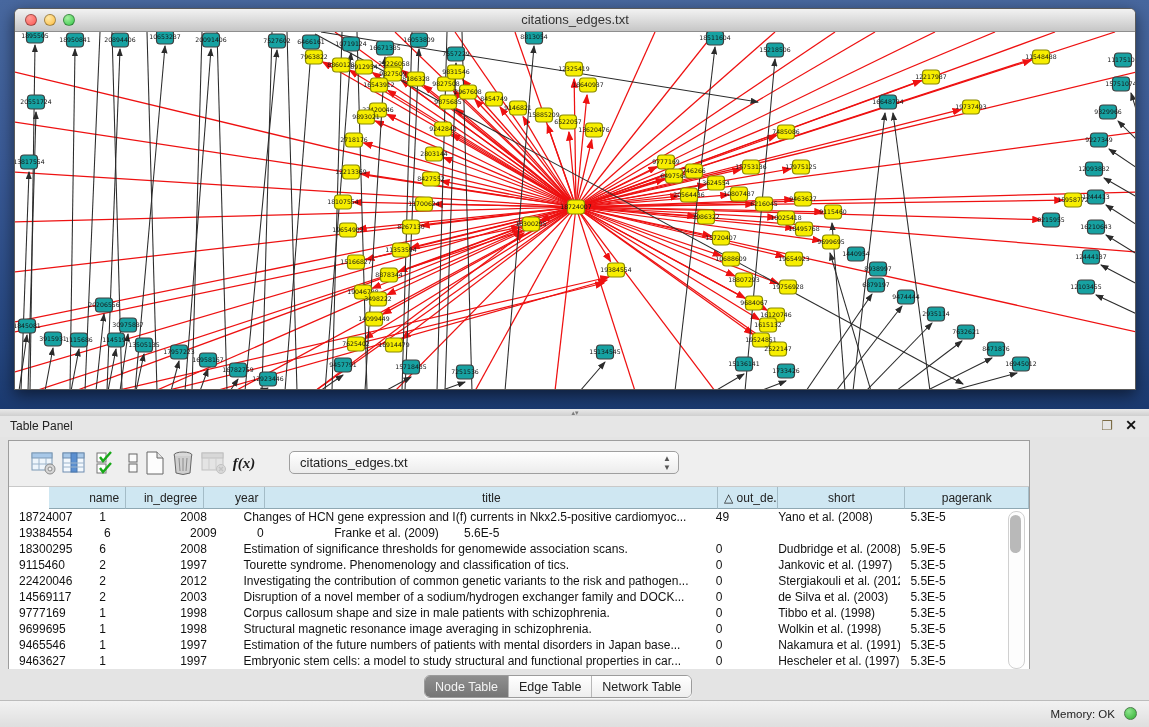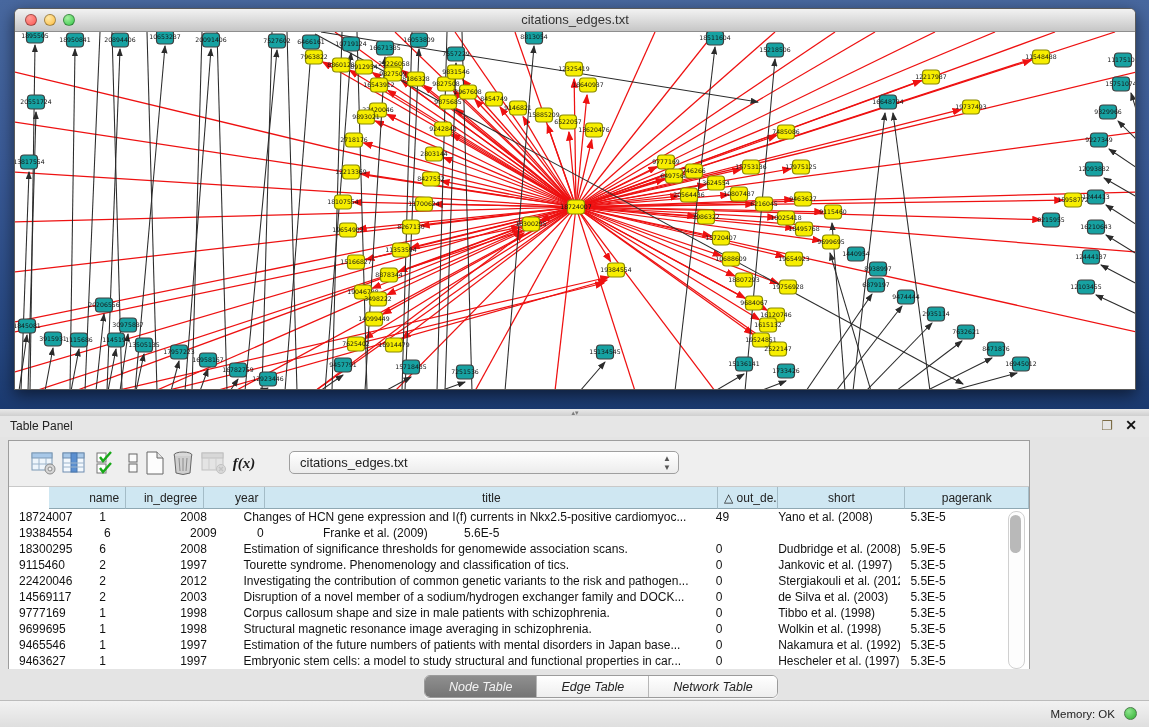--- a/index.html
+++ b/index.html
@@ -49,23 +49,23 @@
   .body-row{display:flex;height:16px;line-height:16px;background:#fff;}
   .body-cell{box-sizing:border-box;padding:0 4px 0 10px;white-space:nowrap;overflow:hidden;}
   .vscroll{position:absolute;right:4px;top:24px;width:15px;height:156px;
     background:#fdfdfd;border:1px solid #d0d0d0;border-radius:8px;}
   .vthumb{position:absolute;left:1px;top:3px;width:11px;height:38px;background:#b9b9b9;border-radius:6px;}
   
   .tabsbar{position:absolute;left:0;top:673px;width:1149px;height:27px;}
   .seg{position:absolute;left:424px;top:2px;height:21px;display:flex;
     border:1px solid #9b9b9b;border-radius:6px;overflow:hidden;background:#fff;
     box-shadow:0 1px 1px rgba(255,255,255,.8);}
-  .seg button{border:none;margin:0;height:21px;font-size:12.5px;padding:0 24px;
+  .seg button{border:none;margin:0;height:21px;font-size:12.5px;padding:0 10px;
     background:linear-gradient(180deg,#ffffff,#eeeeee);color:#222;border-right:1px solid #b7b7b7;
-    font-family:"Liberation Sans",sans-serif;font-style:italic;}
+    font-family:"Liberation Sans",sans-serif;}
   .seg button:last-child{border-right:none;}
   .seg button.active{background:linear-gradient(180deg,#8f8f8f,#757575);color:#f4f4f4;}
   
   .statusbar{position:absolute;left:0;top:700px;width:1149px;height:27px;
     background:linear-gradient(180deg,#f2f2f2,#dedede);border-top:1px solid #bcbcbc;}
   .statusbar .mem{position:absolute;right:34px;top:7px;font-size:11.5px;color:#222;}
   .statusbar .dot{position:absolute;right:12px;top:6px;width:13px;height:13px;border-radius:50%;
     background:radial-gradient(circle at 35% 30%,#8de58d,#2fae2f);border:1px solid #4b7c4b;box-sizing:border-box;}
 </style>
 </head>
@@ -857,21 +857,21 @@
           <div class="body-cell" style="width: 506px;">Changes of HCN gene expression and I(f) currents in Nkx2.5-positive cardiomyoc...</div>
           <div class="body-cell" style="width: 66px;">49</div>
           <div class="body-cell" style="width: 141px;">Yano et al. (2008)</div>
           <div class="body-cell" style="width: 137px;">5.3E-5</div>
         </div>
         <div class="body-row">
           <div class="body-cell" style="width: 85px;">19384554</div>
           <div class="body-cell" style="width: 86px;">6</div>
           <div class="body-cell" style="width: 67px;">2009</div>
           <div class="body-cell" style="width: 66px;">0</div>
-          <div class="body-cell" style="width: 141px;">Franke et al. (2009)</div>
+          <div class="body-cell" style="width: 141px; text-align: center;">Franke et al. (2009)</div>
           <div class="body-cell" style="width: 137px;">5.6E-5</div>
         </div>
         <div class="body-row">
           <div class="body-cell" style="width: 85px;">18300295</div>
           <div class="body-cell" style="width: 86px;">6</div>
           <div class="body-cell" style="width: 67px;">2008</div>
           <div class="body-cell" style="width: 506px;">Estimation of significance thresholds for genomewide association scans.</div>
           <div class="body-cell" style="width: 66px;">0</div>
           <div class="body-cell" style="width: 141px;">Dudbridge et al. (2008)</div>
           <div class="body-cell" style="width: 137px;">5.9E-5</div>
@@ -920,21 +920,21 @@
           <div class="body-cell" style="width: 66px;">0</div>
           <div class="body-cell" style="width: 141px;">Wolkin et al. (1998)</div>
           <div class="body-cell" style="width: 137px;">5.3E-5</div>
         </div>
         <div class="body-row">
           <div class="body-cell" style="width: 85px;">9465546</div>
           <div class="body-cell" style="width: 86px;">1</div>
           <div class="body-cell" style="width: 67px;">1997</div>
           <div class="body-cell" style="width: 506px;">Estimation of the future numbers of patients with mental disorders in Japan base...</div>
           <div class="body-cell" style="width: 66px;">0</div>
-          <div class="body-cell" style="width: 141px;">Nakamura et al. (1992)</div>
+          <div class="body-cell" style="width: 141px;">Nakamura et al. (1991)</div>
           <div class="body-cell" style="width: 137px;">5.3E-5</div>
         </div>
         <div class="body-row">
           <div class="body-cell" style="width: 85px;">9463627</div>
           <div class="body-cell" style="width: 86px;">1</div>
           <div class="body-cell" style="width: 67px;">1997</div>
           <div class="body-cell" style="width: 506px;">Embryonic stem cells: a model to study structural and functional properties in car...</div>
           <div class="body-cell" style="width: 66px;">0</div>
           <div class="body-cell" style="width: 141px;">Hescheler et al. (1997)</div>
           <div class="body-cell" style="width: 137px;">5.3E-5</div>

